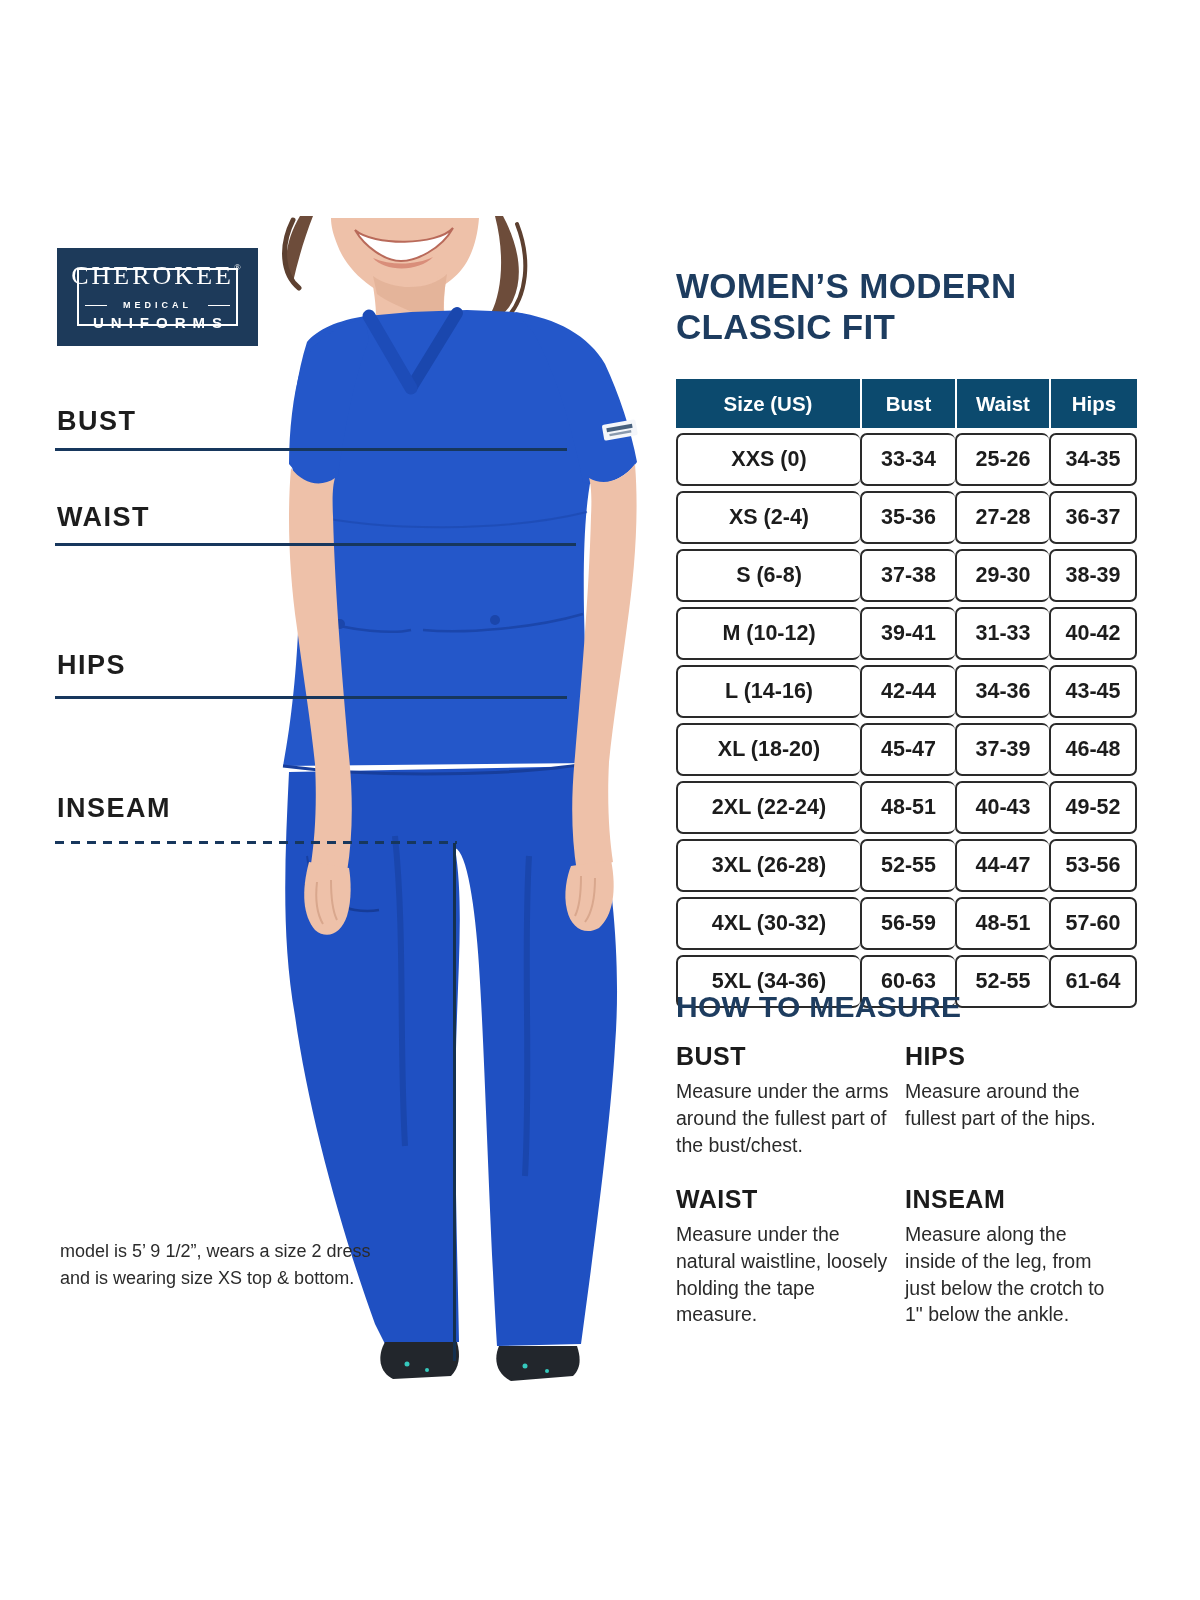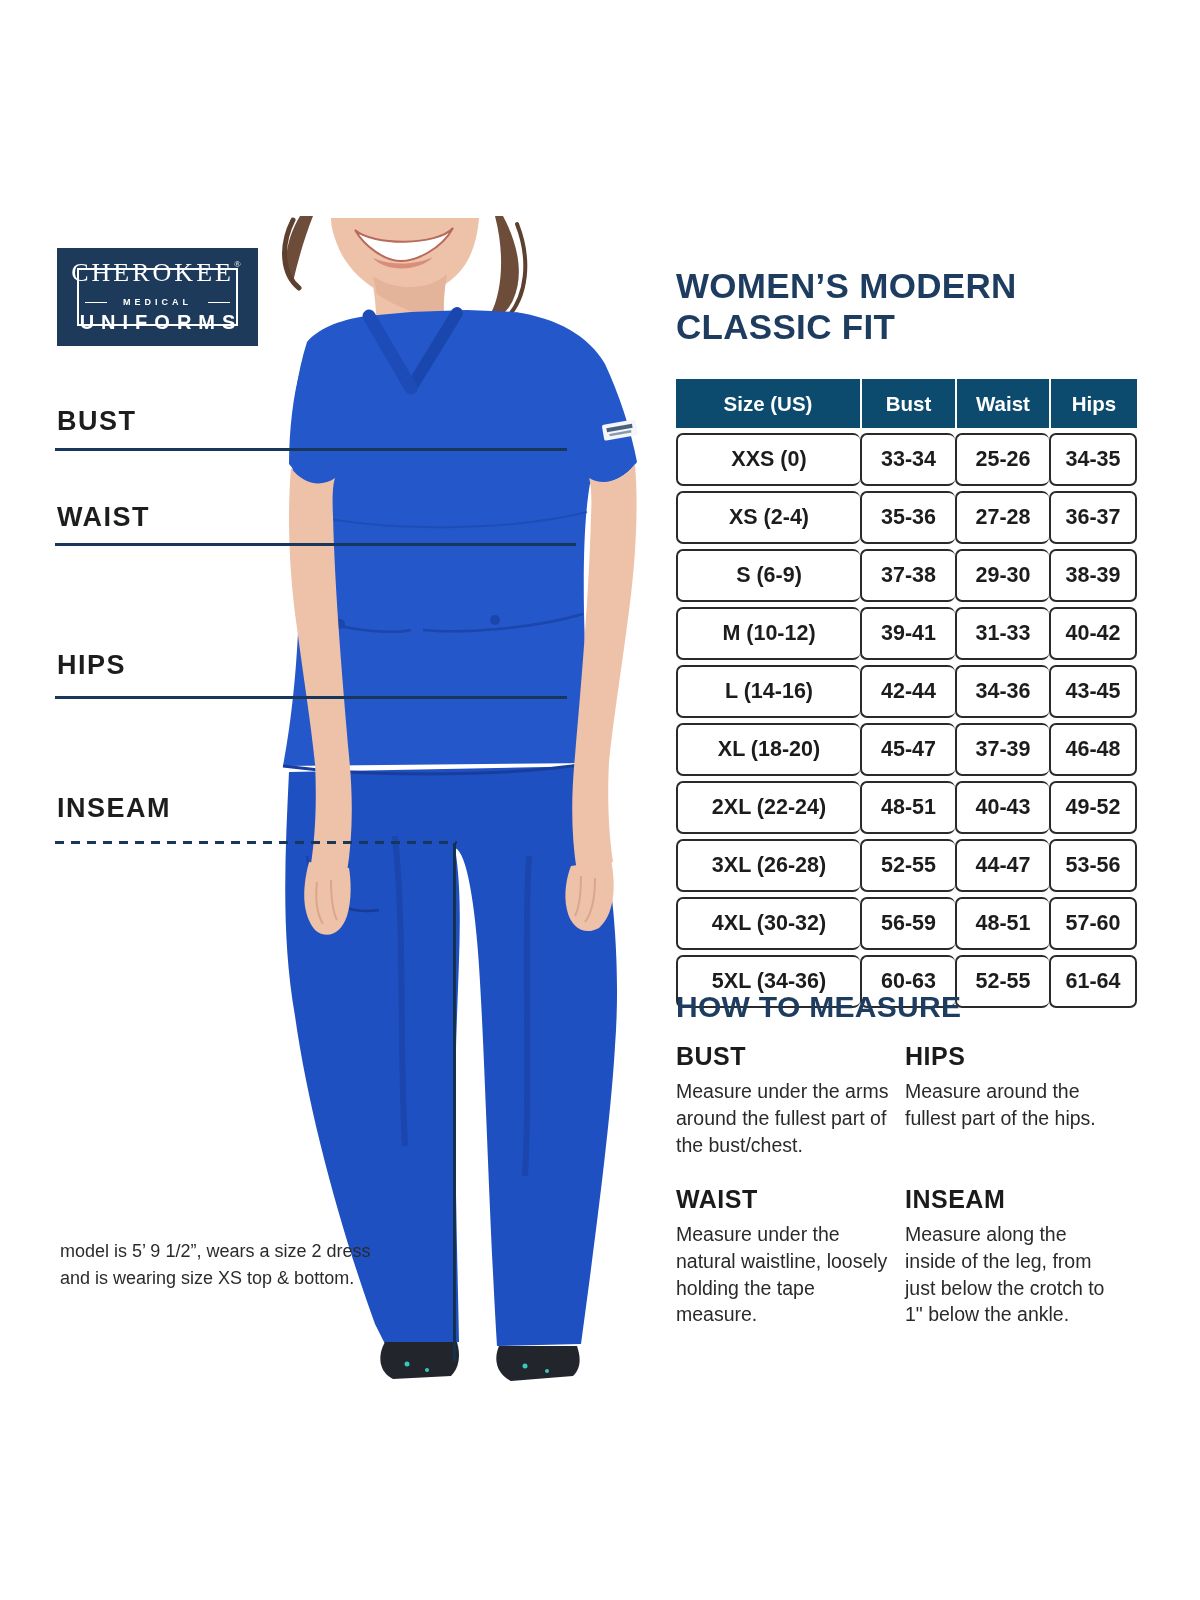--- a/index.html
+++ b/index.html
@@ -8,21 +8,21 @@
 
   
   .logo-box{position:absolute;left:57px;top:248px;width:201px;height:98px;background:#1d3a5a;
             box-sizing:border-box;padding:20px;}
   .logo-inner{width:100%;height:100%;border:2px solid #ffffff;box-sizing:border-box;
               display:flex;flex-direction:column;align-items:center;justify-content:center;color:#fff;}
   .logo-brand{font-family:"Liberation Serif",serif;font-size:26px;letter-spacing:3px;line-height:1;}
   .logo-brand .reg{font-size:9px;vertical-align:top;}
   .logo-medical{display:flex;align-items:center;gap:16px;margin-top:11px;font-size:9px;font-weight:700;letter-spacing:4px;}
   .logo-medical .rule{display:inline-block;width:22px;height:1px;background:#fff;}
-  .logo-uniforms{margin-top:4px;font-size:20px;font-weight:700;letter-spacing:7px;text-indent:7px;}
+  .logo-uniforms{margin-top:4px;font-size:15px;font-weight:700;letter-spacing:7px;text-indent:7px;}
 
   
   .model{position:absolute;left:55px;top:216px;width:590px;height:1180px;z-index:1;}
 
   
   .m-label{position:absolute;z-index:3;font-size:27px;font-weight:700;letter-spacing:1.5px;color:#1d1d1d;}
   .m-line{position:absolute;z-index:2;height:3px;background:#17375d;}
   .m-line.dashed{background:repeating-linear-gradient(90deg,#17375d 0 9px,rgba(0,0,0,0) 9px 16px);}
   .v-line{position:absolute;z-index:2;width:3px;background:#14304f;}
 
@@ -158,21 +158,21 @@
           <td>25-26</td>
           <td>34-35</td>
         </tr>
         <tr>
           <td>XS (2-4)</td>
           <td>35-36</td>
           <td>27-28</td>
           <td>36-37</td>
         </tr>
         <tr>
-          <td>S (6-9)</td>
+          <td>S (6-8)</td>
           <td>37-38</td>
           <td>29-30</td>
           <td>38-39</td>
         </tr>
         <tr>
           <td>M (10-12)</td>
           <td>39-41</td>
           <td>31-33</td>
           <td>40-42</td>
         </tr>

